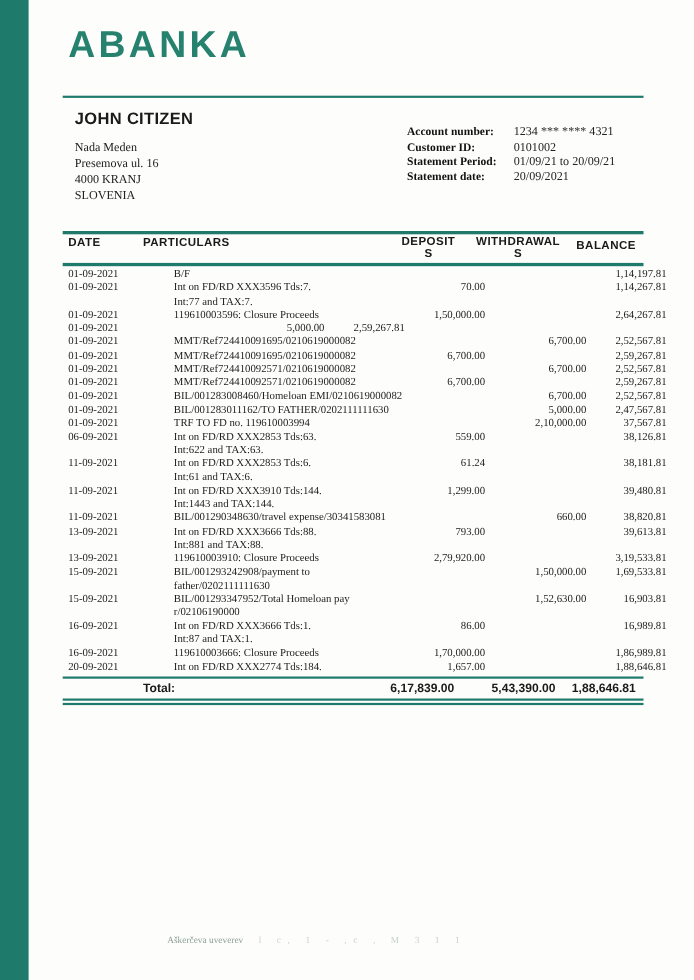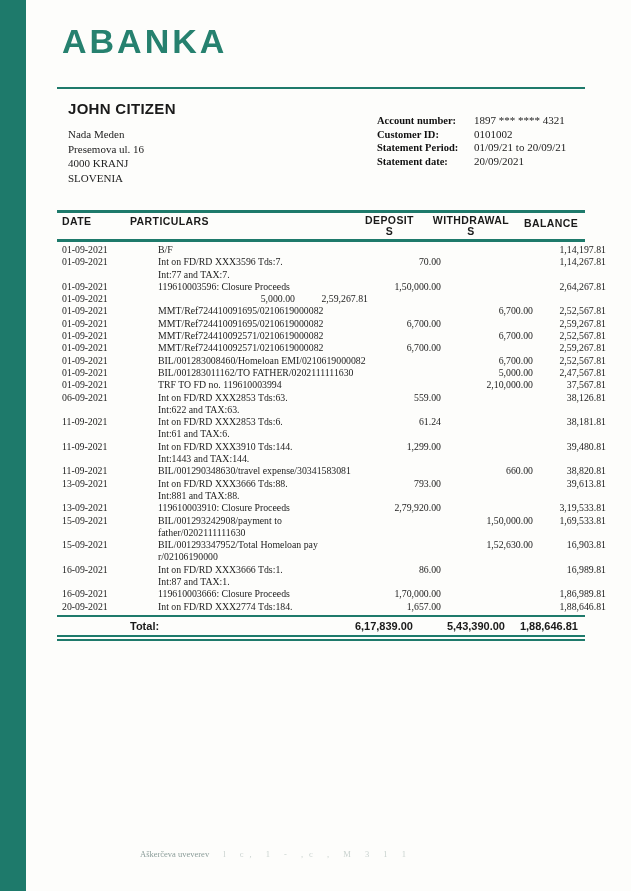--- a/index.html
+++ b/index.html
@@ -31,21 +31,21 @@
   .address {
     position:absolute; left:68px; top:127px;
     font-family:"Liberation Serif", serif;
     font-size:11px; line-height:14.5px; color:#222;
   }
   .info-block {
     position:absolute; left:370px; top:114px;
     font-family:"Liberation Serif", serif;
     font-size:10.5px; line-height:13.5px;
   }
-  .info-row { display:flex;margin-left:7px; }
+  .info-row { display:flex; }
   .info-label { width:97px; font-weight:bold; color:#111; }
   .info-value { color:#222; font-size:11px; }
 
   .stmt-table {
     position:absolute; left:57px; top:210px; width:528px;
   }
   .thead {
     display:flex; align-items:flex-start;
     border-top:3px solid #1e7a6b;
     border-bottom:3px solid #1e7a6b;
@@ -72,21 +72,21 @@
   .total-row {
     display:flex; align-items:center;
     border-top:2px solid #1e7a6b;
     border-bottom:2px solid #1e7a6b;
     margin-top:2px; padding:3px 0;
     font-size:11px; font-weight:bold;
   }
   .dbl-rule { height:2px; background:#1e7a6b; margin-top:2px; }
 
   .footer {
-    position:absolute; left:140px; top:849px;
+    position:absolute; left:152px; top:849px;
     font-family:"Liberation Serif", serif;
     font-size:8.5px; color:#3c5a55; opacity:0.6;
     white-space:nowrap;
   }
   .footer .scribble {
     opacity:0.5; letter-spacing:6px; color:#4a6a63; margin-left:14px;
   }
 </style>
 </head>
 <body>
@@ -102,21 +102,21 @@
 <div class="address">
   <div>Nada Meden</div>
   <div>Presemova ul. 16</div>
   <div>4000 KRANJ</div>
   <div>SLOVENIA</div>
 </div>
 
 <div class="info-block">
   <div class="info-row">
     <div class="info-label">Account number:</div>
-    <div class="info-value">1897 *** **** 4321</div>
+    <div class="info-value">1234 *** **** 4321</div>
   </div>
   <div class="info-row">
     <div class="info-label">Customer ID:</div>
     <div class="info-value">0101002</div>
   </div>
   <div class="info-row">
     <div class="info-label">Statement Period:</div>
     <div class="info-value">01/09/21 to 20/09/21</div>
   </div>
   <div class="info-row">

